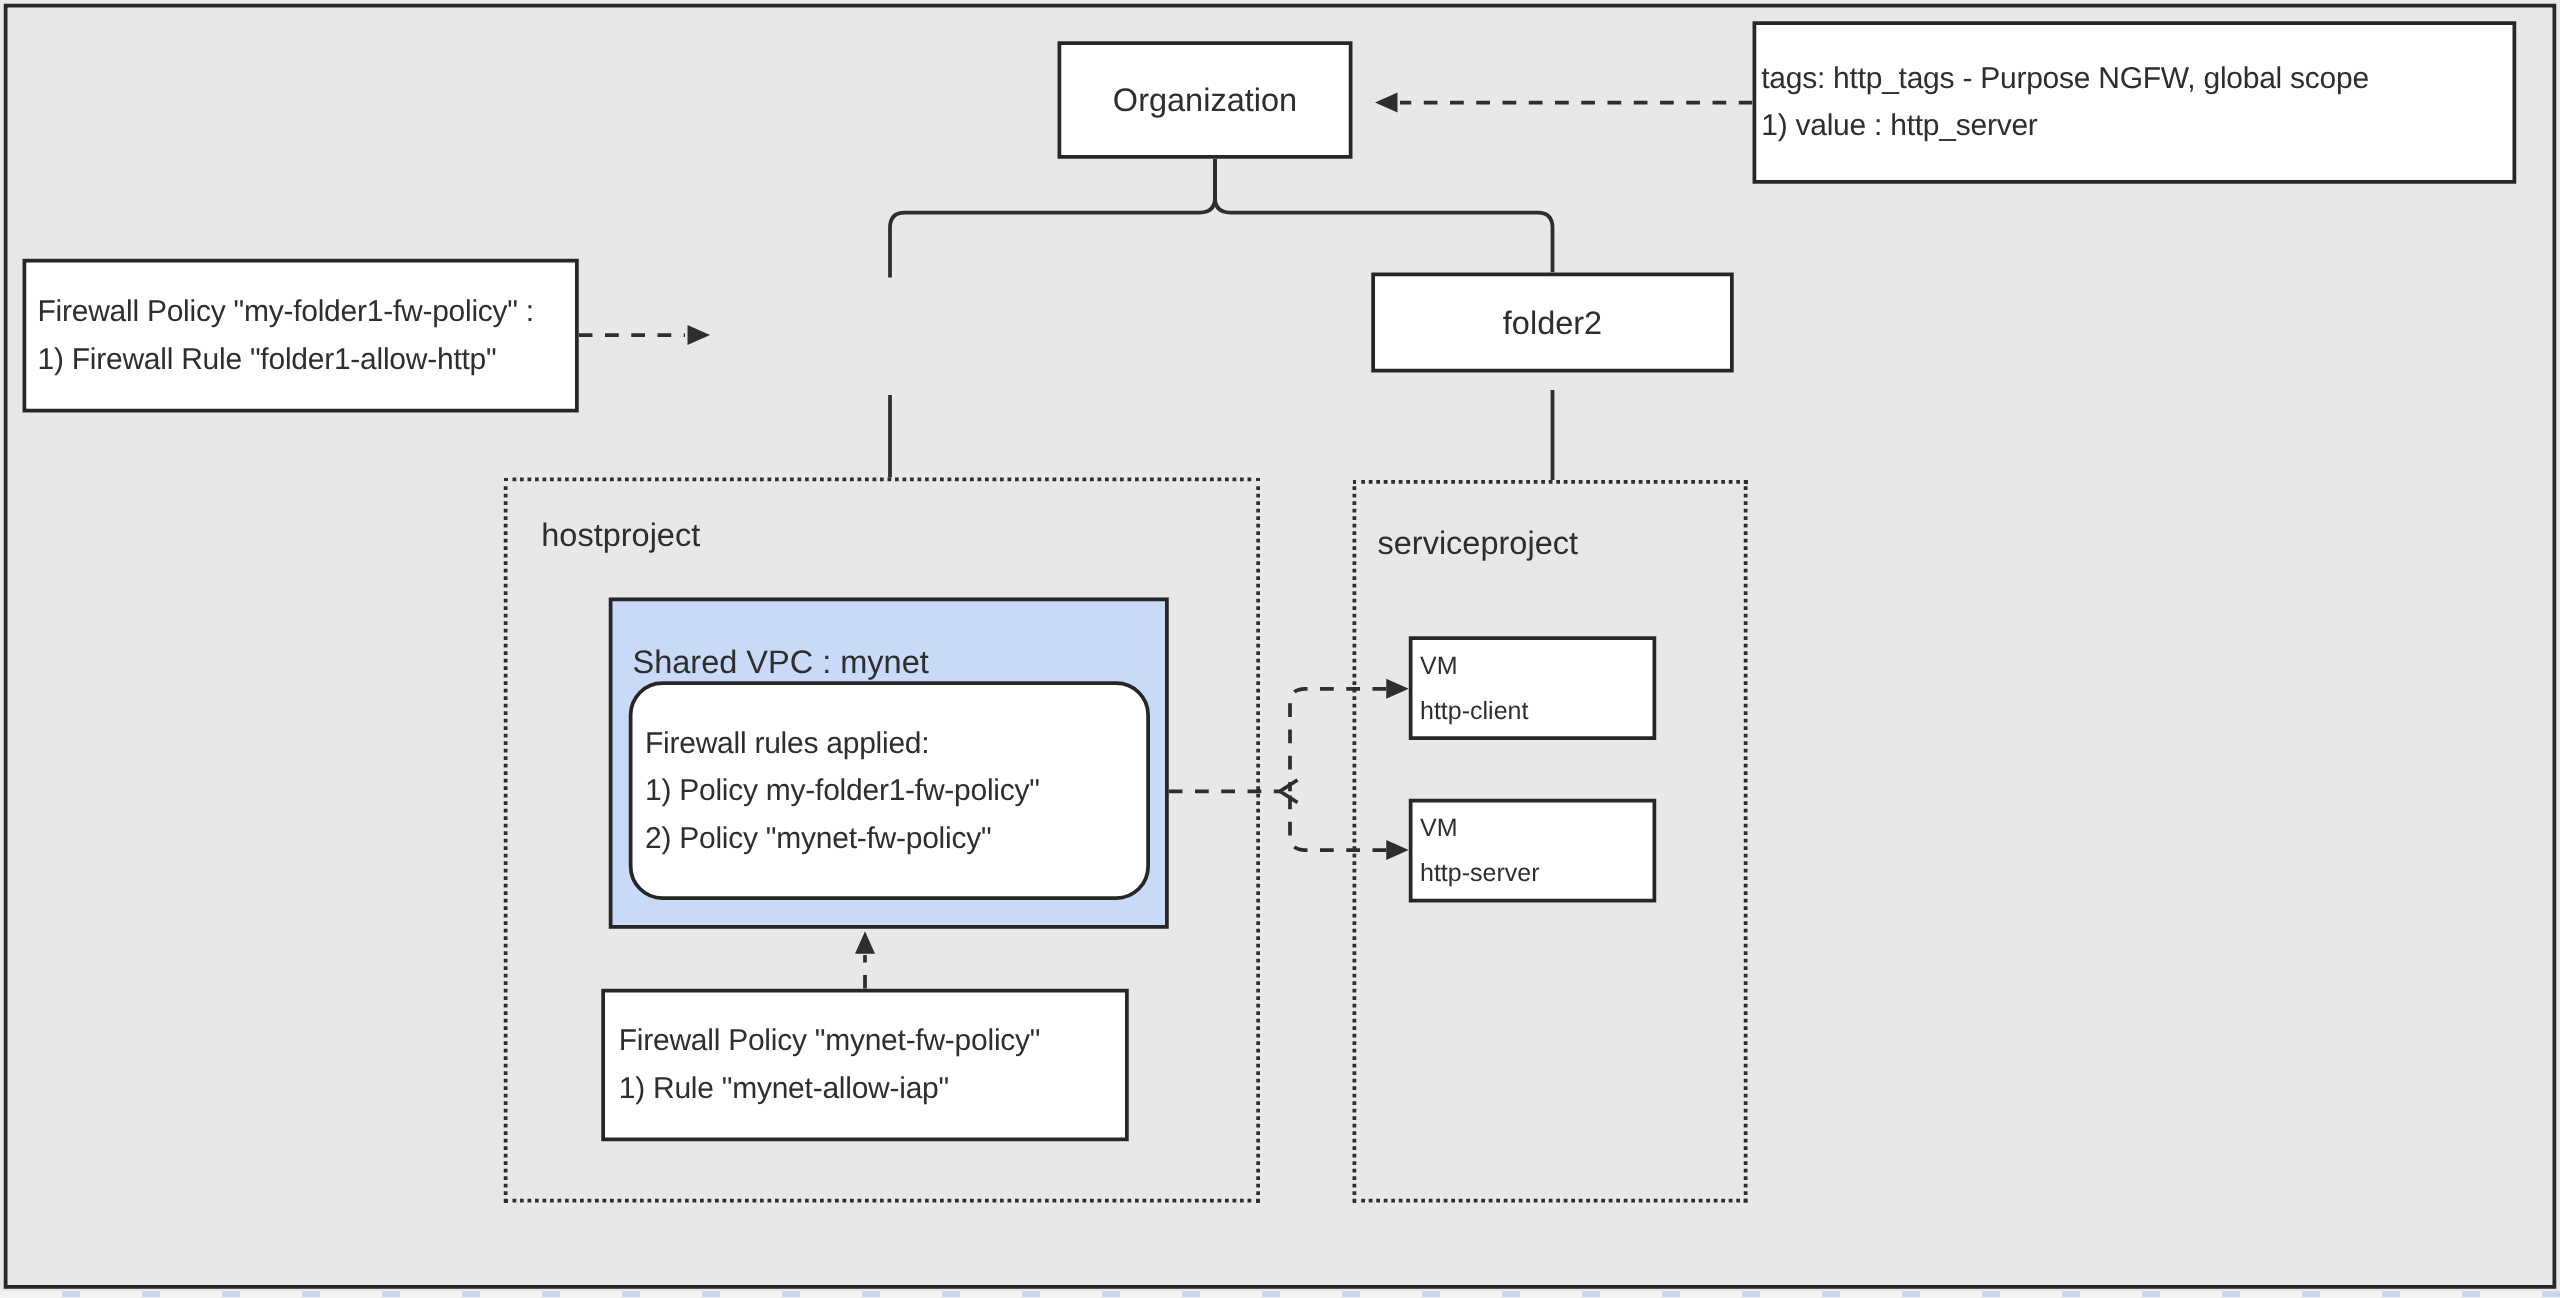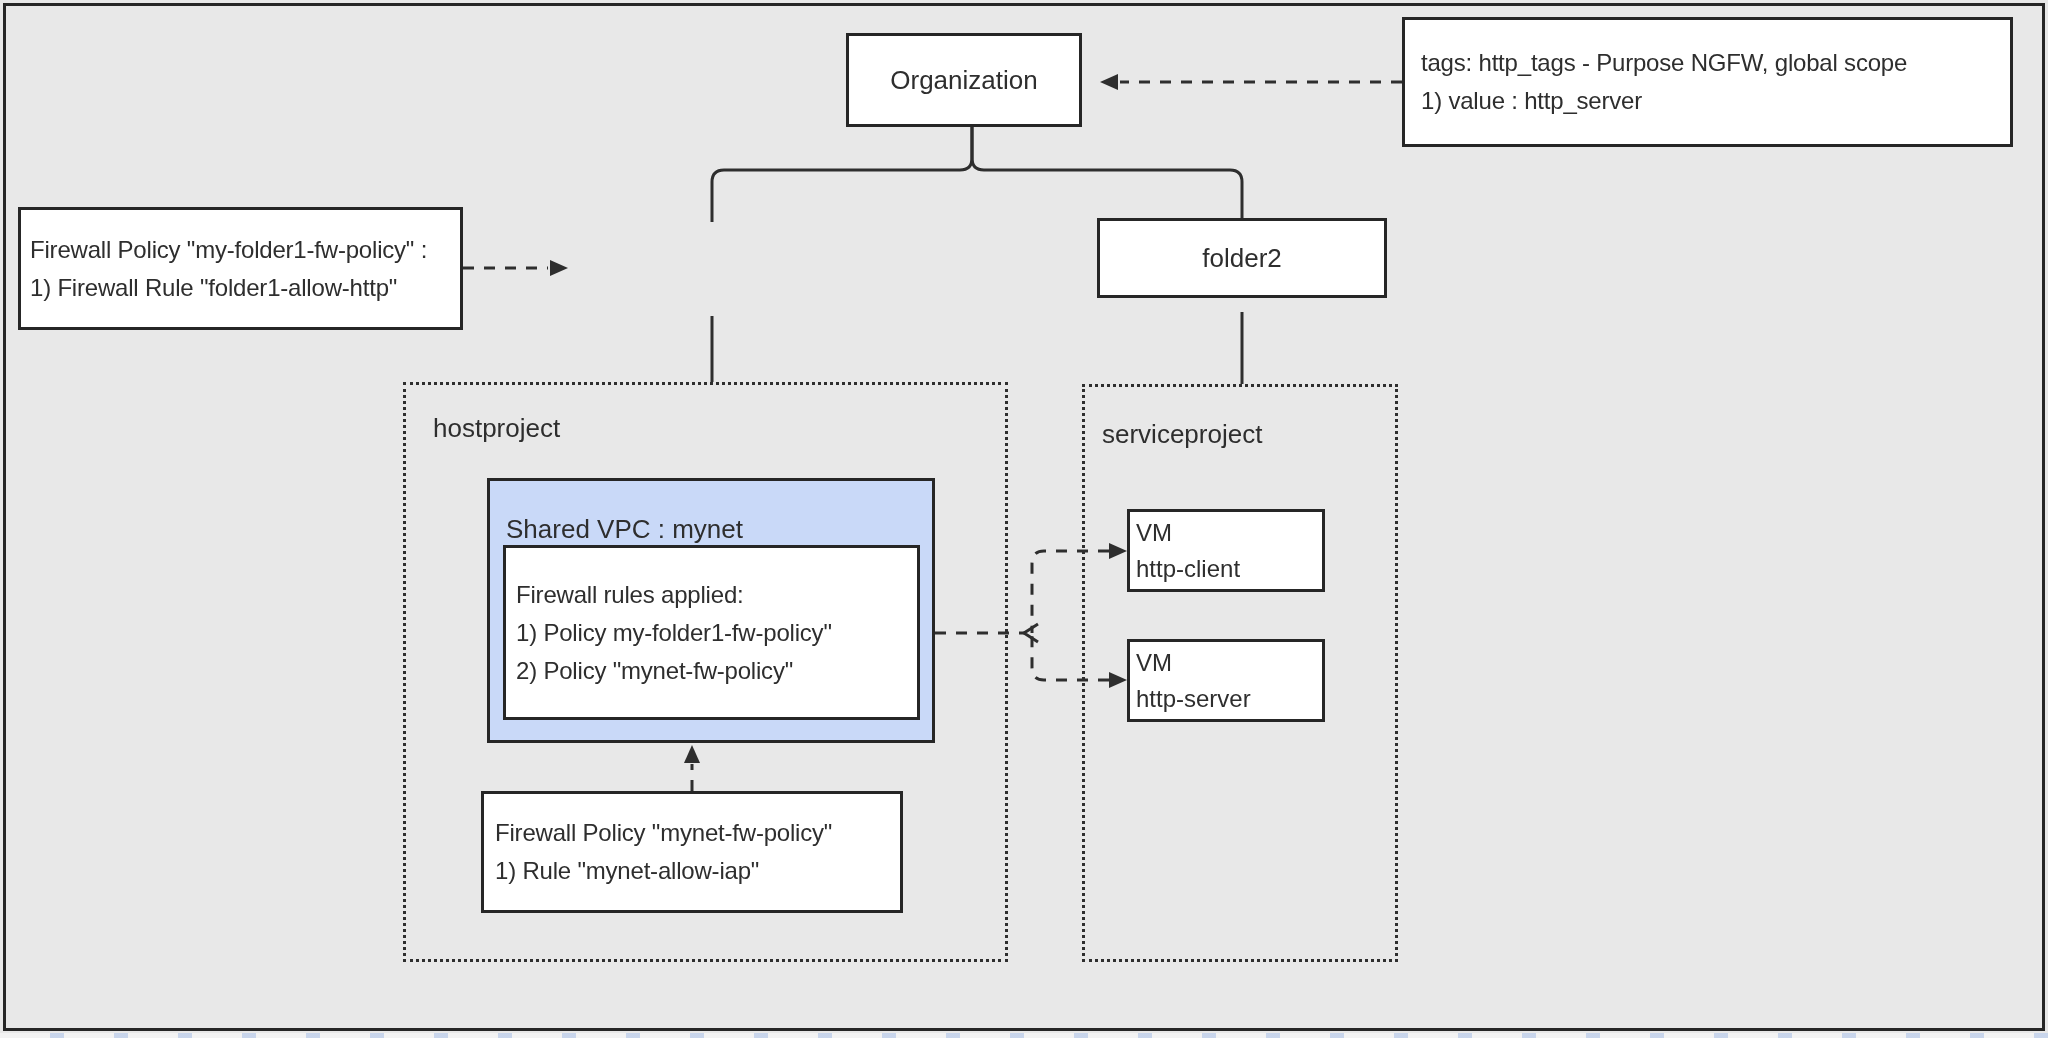--- a/index.html
+++ b/index.html
@@ -40,25 +40,26 @@
   }
   .container .clabel{position:absolute;white-space:nowrap;}
   #vpc-box{
     position:absolute;left:487px;top:478px;width:448px;height:265px;
     background:#c9d9f8;border:3px solid #262626;box-sizing:border-box;font-size:26px;
   }
   #vpc-label{position:absolute;left:16px;top:33px;white-space:nowrap;}
   #vpc-rules{
     position:absolute;left:503px;top:545px;width:417px;height:175px;
     padding-left:10px;
+    border-radius:27px;
   }
   .vm{
     position:absolute;width:198px;height:83px;background:#fff;border:3px solid #262626;
     box-sizing:border-box;display:flex;flex-direction:column;justify-content:center;
-    font-size:24px;line-height:36px;padding-left:6px;
+    font-size:20px;line-height:36px;padding-left:6px;
   }
 </style>
 </head>
 <body>
 
 <div id="stage">
 
   <div id="canvas-border"></div>
   <div id="bottom-strip"></div>
 
@@ -101,21 +102,21 @@
 
   <div class="node" style="left:846px;top:33px;width:236px;height:94px;">
     <span>Organization</span>
   </div>
 
 
   <div class="node" style="left:1097px;top:218px;width:290px;height:80px;">
     <span>folder2</span>
   </div>
 
-  <div class="note" style="left:1402px;top:17px;width:611px;height:130px;padding-left:16px;">
+  <div class="note" style="left:1402px;top:17px;width:611px;height:130px;padding-left:4px;">
     <div class="ln">tags: http_tags - Purpose NGFW, global scope</div>
     <div class="ln">1) value : http_server</div>
   </div>
 
   <div class="note" style="left:18px;top:207px;width:445px;height:123px;padding-left:9px;">
     <div class="ln">Firewall Policy "my-folder1-fw-policy" :</div>
     <div class="ln">1) Firewall Rule "folder1-allow-http"</div>
   </div>
 
   <div id="vpc-box">

